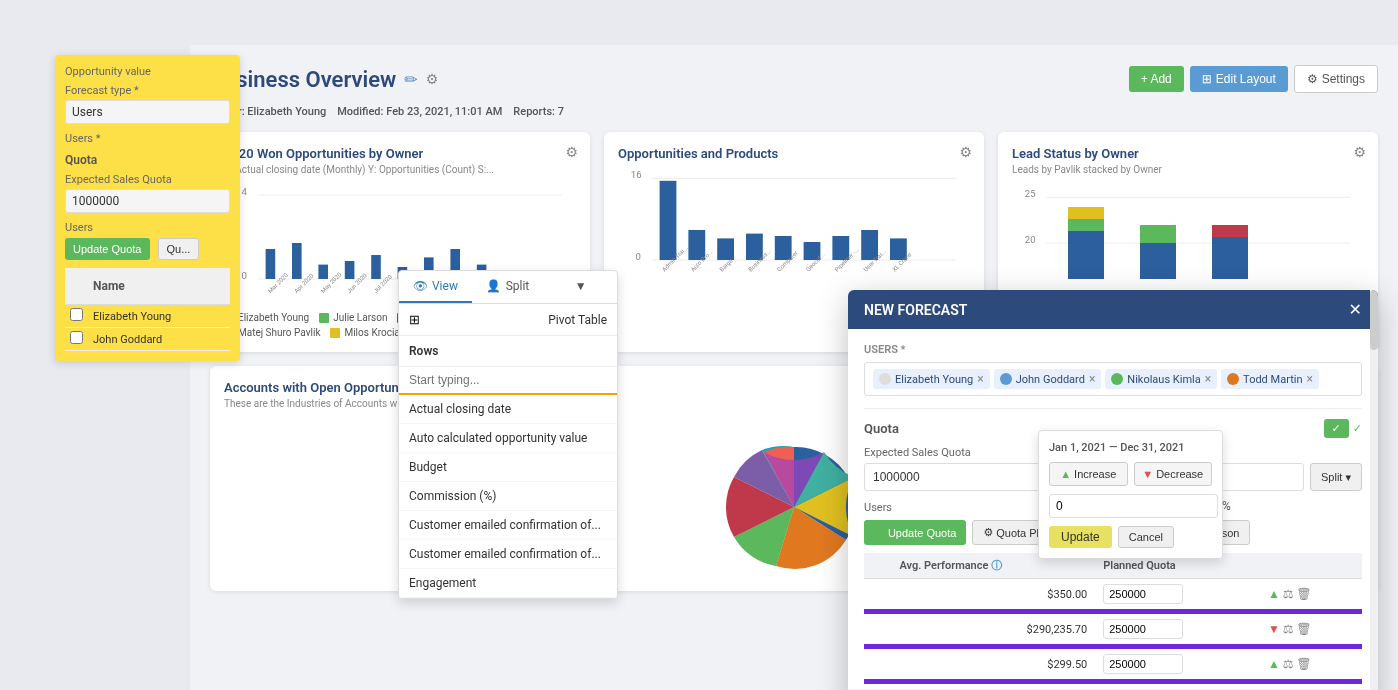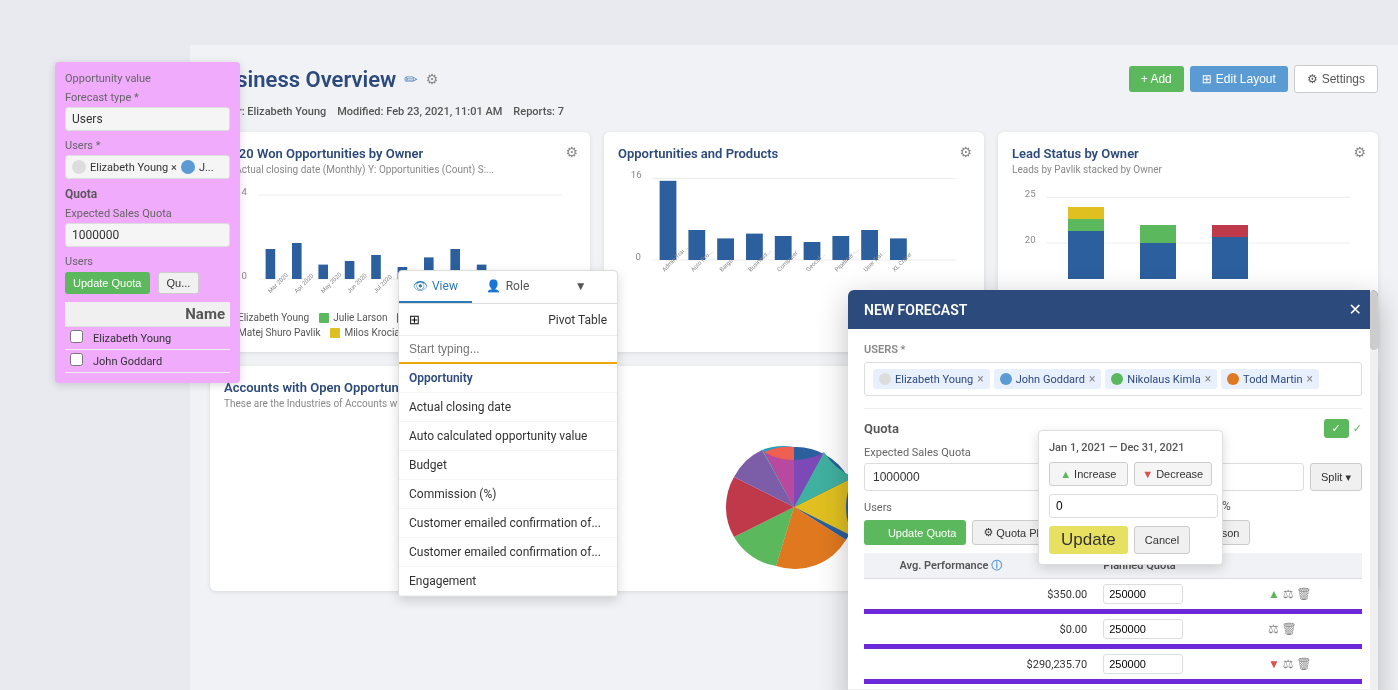--- a/index.html
+++ b/index.html
@@ -10,23 +10,23 @@
       width: 1398px;
       height: 690px;
       overflow: hidden;
       position: relative;
     }
 
     
     .left-panel {
       position: absolute;
       left: 55px;
-      top: 62px;
+      top: 55px;
       width: 185px;
-      background: #f0abfc;
+      background: #fde047;
       border-radius: 4px;
       padding: 10px;
       box-shadow: 0 2px 8px rgba(0,0,0,0.15);
       z-index: 1;
     }
     .left-panel .field-label {
       font-size: 11px;
       color: #666;
       margin-bottom: 3px;
     }
@@ -83,24 +83,24 @@
       font-size: 11px;
       cursor: pointer;
     }
     .user-table {
       width: 100%;
       border-collapse: collapse;
       margin-top: 6px;
     }
     .user-table th {
       background: #f0f0f0;
-      font-size: 15px;
+      font-size: 12px;
       color: #555;
-      padding: 3px 5px;
-      text-align: right;
+      padding: 11px 5px;
+      text-align: left;
       border-bottom: 1px solid #ddd;
     }
     .user-table td {
       font-size: 11px;
       color: #333;
       padding: 3px 5px;
       border-bottom: 1px solid #eee;
     }
     .checkbox-cell { width: 16px; }
 
@@ -573,21 +573,21 @@
     .popup-action-row {
       display: flex;
       gap: 6px;
     }
     .btn-popup-update {
       background: #e8e060;
       color: #333;
       border: none;
       border-radius: 3px;
       padding: 4px 12px;
-      font-size: 17px;
+      font-size: 12px;
       cursor: pointer;
     }
     .btn-popup-cancel {
       background: #f0f0f0;
       color: #333;
       border: 1px solid #ccc;
       border-radius: 3px;
       padding: 4px 10px;
       font-size: 11px;
       cursor: pointer;
@@ -656,26 +656,20 @@
     .info-icon { color: #5a9bd4; font-size: 11px; cursor: pointer; }
   </style>
 </head>
 <body>
 
 <div class="left-panel">
   <div class="field-label">Opportunity value</div>
   <div class="field-label" style="margin-top:6px;">Forecast type *</div>
   <div class="field-value">Users</div>
   <div class="field-label">Users *</div>
-  <div class="field-value" style="font-size:11px; display:flex; align-items:center; gap:4px;">
-    <span style="background:#ddd; border-radius:50%; width:14px; height:14px; display:inline-block;"></span>
-    Elizabeth Young × 
-    <span style="background:#5a9bd4; border-radius:50%; width:14px; height:14px; display:inline-block;"></span>
-    J...
-  </div>
 
   <div class="section-title">Quota</div>
   <div class="quota-label">Expected Sales Quota</div>
   <div class="quota-value">1000000</div>
 
   <div class="users-label">Users</div>
   <div style="display:flex; gap:4px; margin-bottom:8px;">
     <button class="btn-update-quota">Update Quota</button>
     <button class="btn-quota-secondary">Qu...</button>
   </div>
@@ -867,32 +861,34 @@
 </div>
 
 <div class="filter-panel">
   <div class="filter-tabs">
     <div class="filter-tab active">
       <span>👁</span>
       <span>View</span>
     </div>
     <div class="filter-tab">
       <span>👤</span>
-      <span>Role</span>
+      <span>Split</span>
     </div>
     <div class="filter-tab">
       <span>▼</span>
     </div>
   </div>
   <div class="filter-action-row">
     <span>⊞</span>
     <span style="font-size:12px; color:#333; margin-left:4px;">Pivot Table</span>
   </div>
+  <div class="rows-section">
+    <span>Rows</span>
+  </div>
   <input class="filter-search" type="text" placeholder="Start typing..." style="">
-  <div class="filter-list-item highlighted">Opportunity</div>
   <div class="filter-list-item">Actual closing date</div>
   <div class="filter-list-item">Auto calculated opportunity value</div>
   <div class="filter-list-item">Budget</div>
   <div class="filter-list-item">Commission (%)</div>
   <div class="filter-list-item">Customer emailed confirmation of...</div>
   <div class="filter-list-item">Customer emailed confirmation of...</div>
   <div class="filter-list-item">Engagement</div>
 </div>
 
 <div class="modal-overlay">
@@ -973,31 +969,20 @@
           </thead>
           <tbody>
             <tr>
               <td></td>
               <td class="amount-col">$350.00</td>
               <td>
                 <input class="quota-input" type="text" value="250000" style="">
               </td>
               <td>
                 <span class="arrow-up">▲</span>
-                <span class="icon-scale">⚖</span>
-                <span class="icon-trash">🗑</span>
-              </td>
-            </tr>
-            <tr>
-              <td></td>
-              <td class="amount-col">$0.00</td>
-              <td>
-                <input class="quota-input" type="text" value="250000" style="">
-              </td>
-              <td>
                 <span class="icon-scale">⚖</span>
                 <span class="icon-trash">🗑</span>
               </td>
             </tr>
             <tr>
               <td></td>
               <td class="amount-col">$290,235.70</td>
               <td>
                 <input class="quota-input" type="text" value="250000" style="">
               </td>

